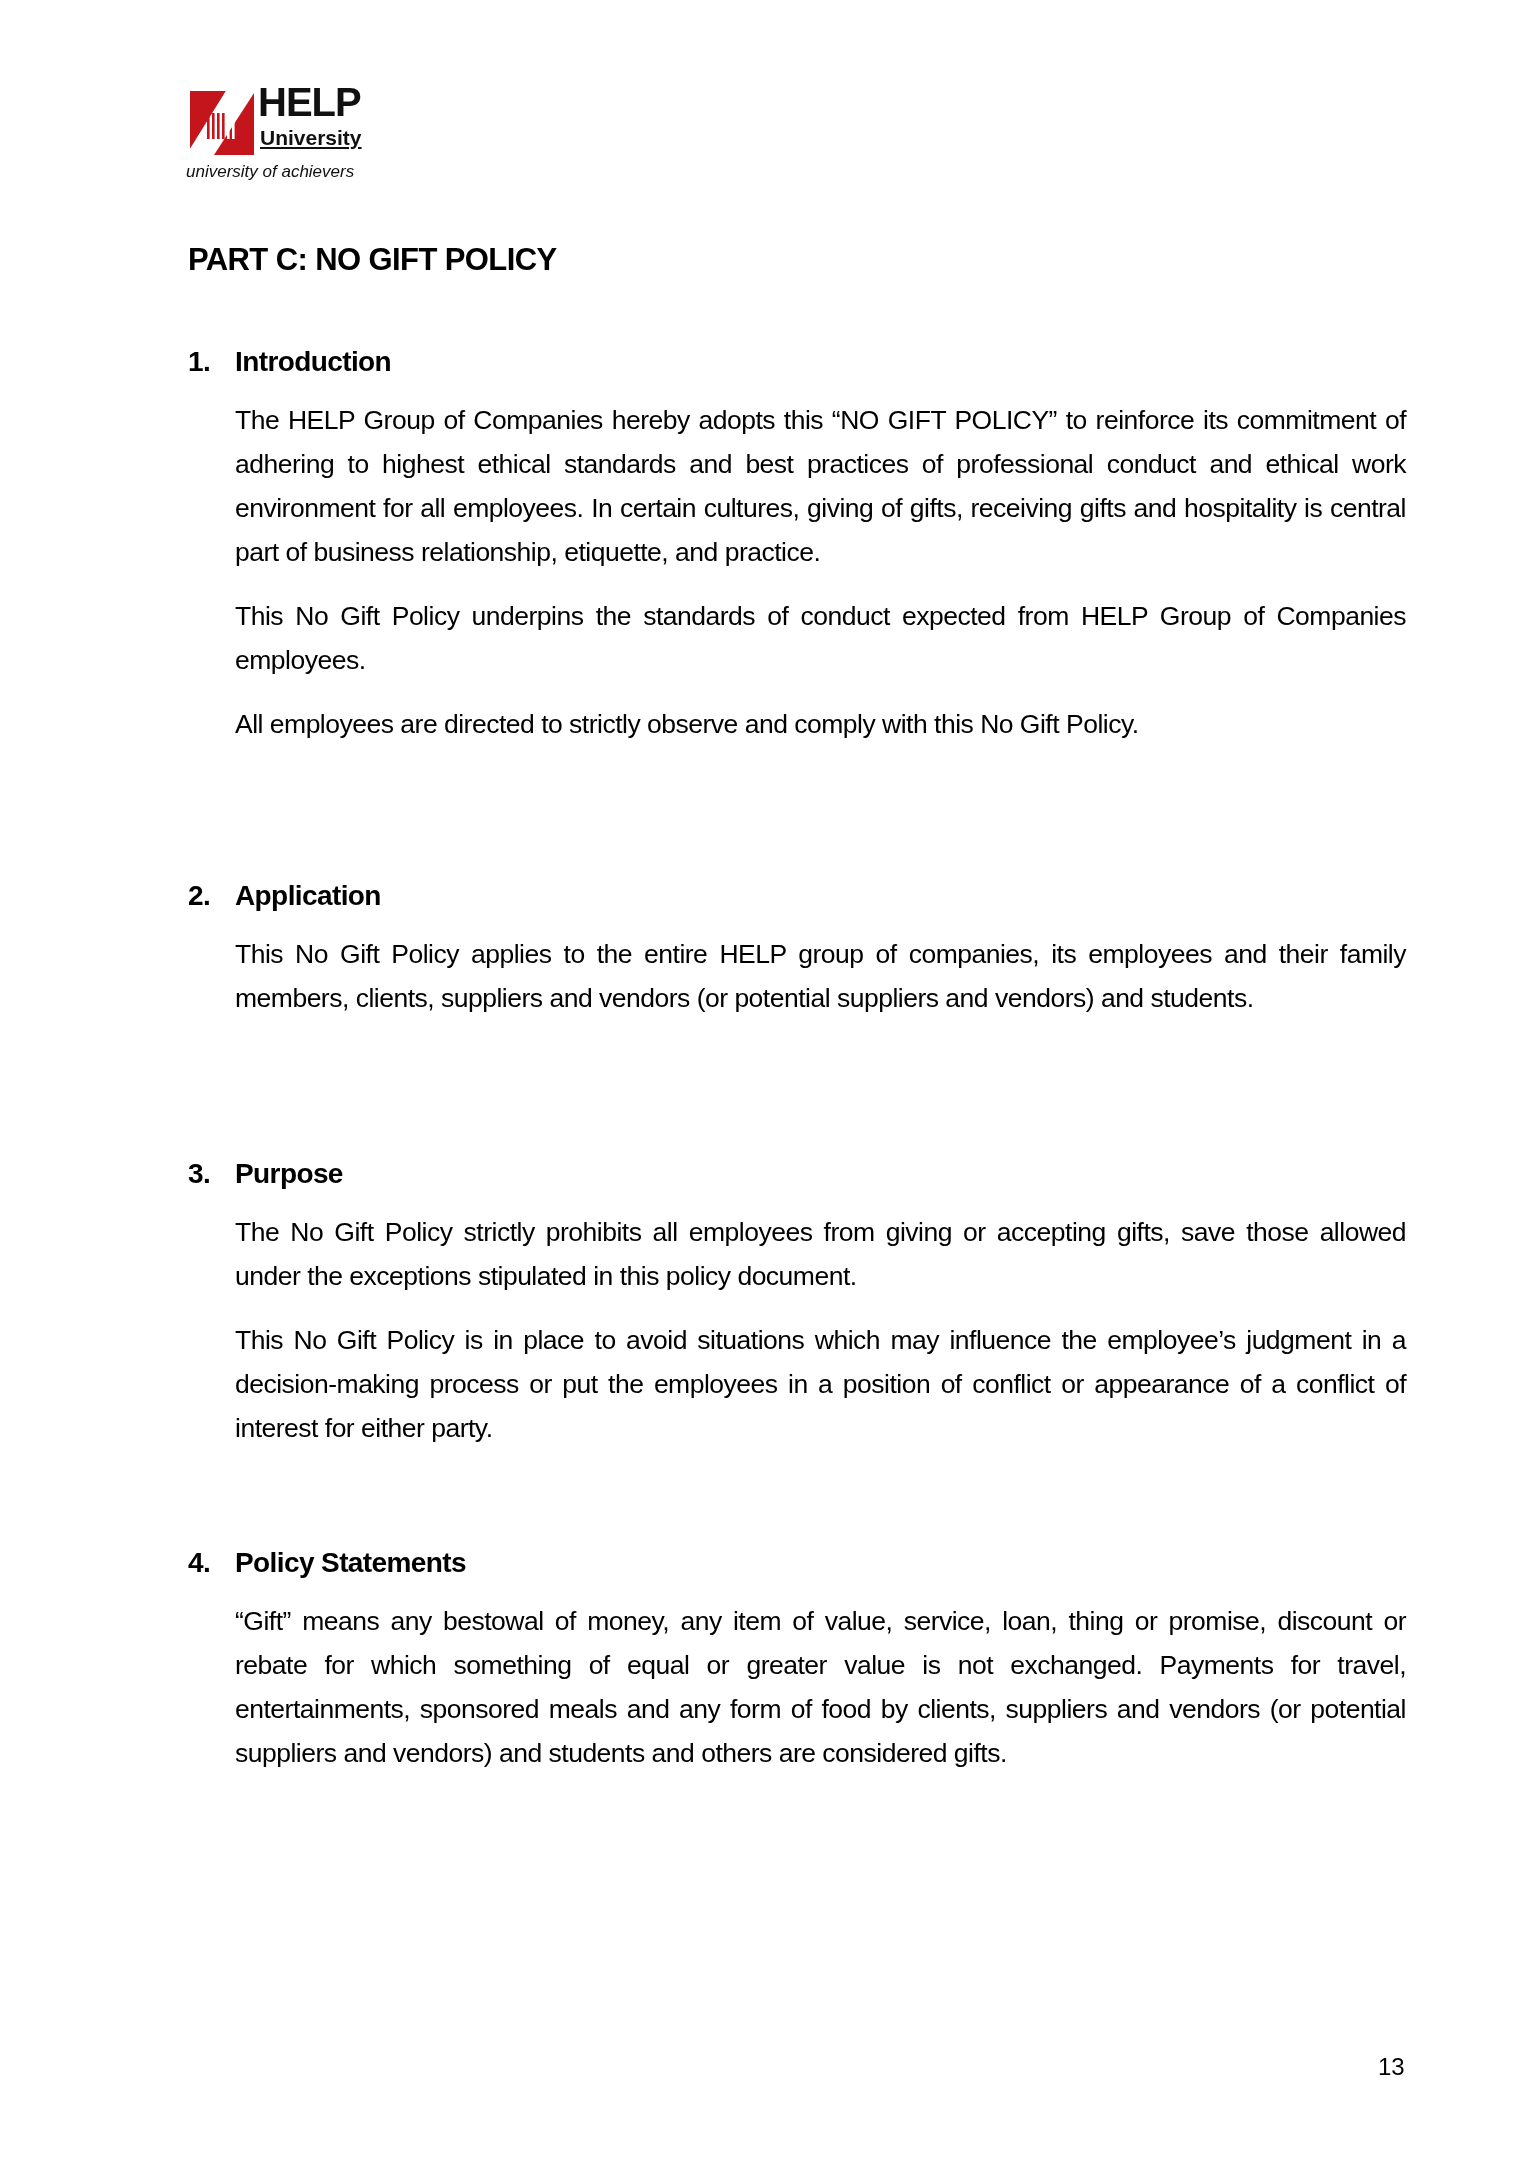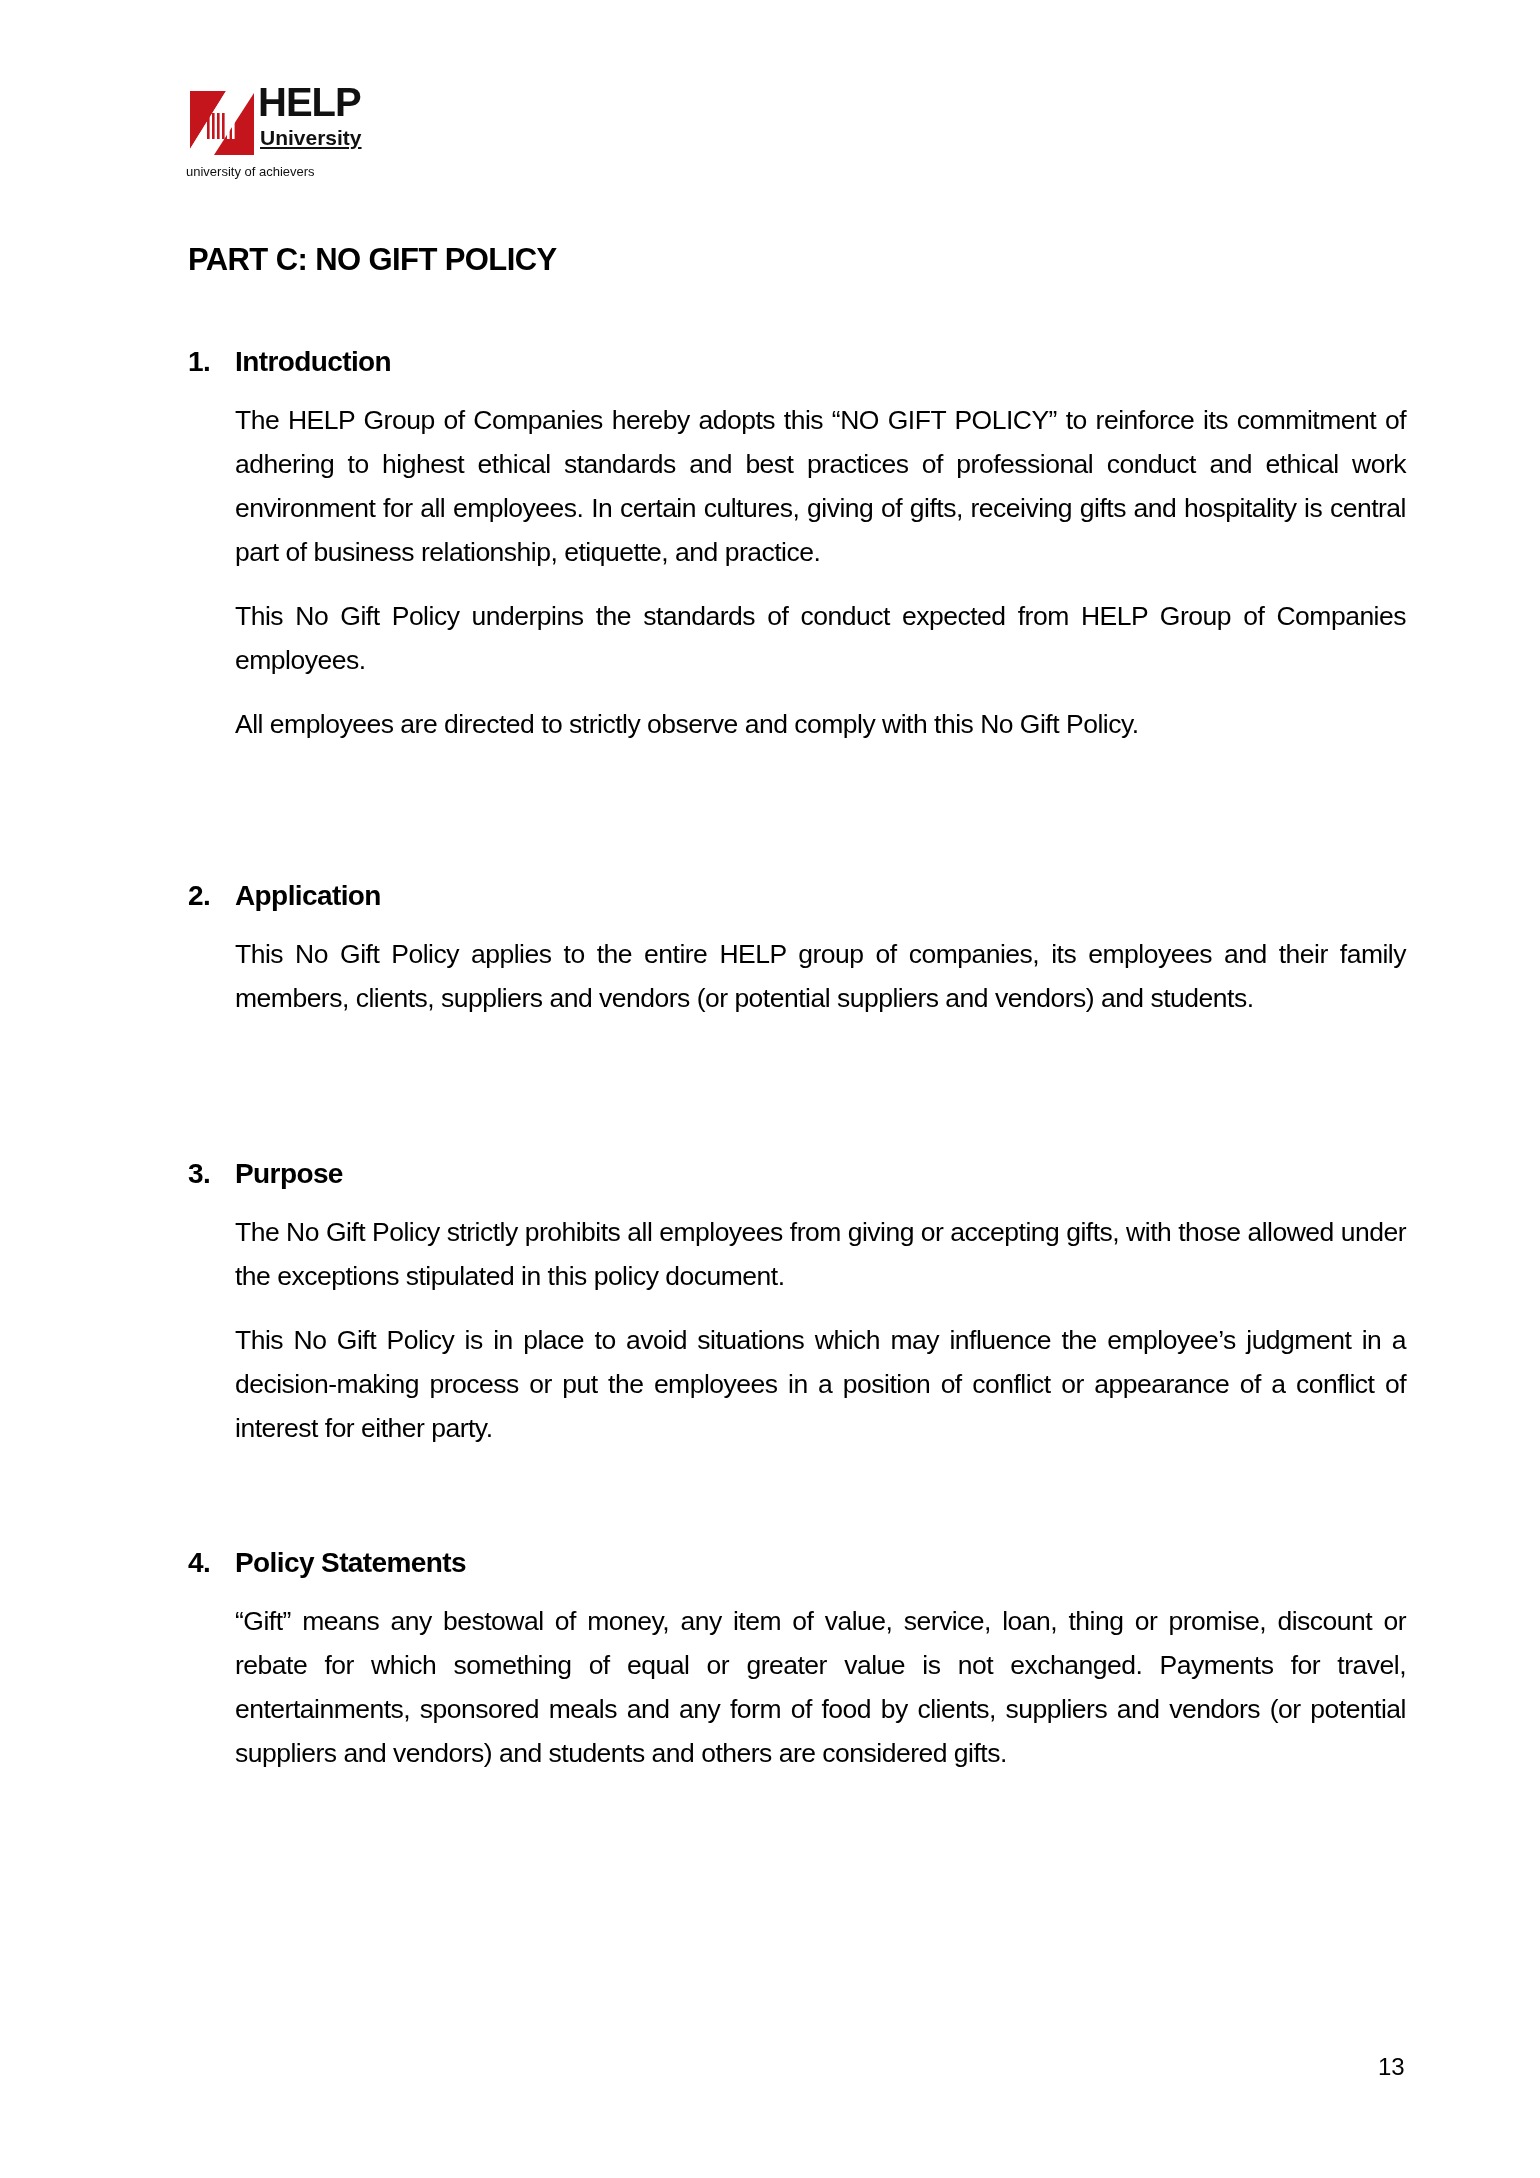--- a/index.html
+++ b/index.html
@@ -49,24 +49,25 @@
       font-size: 21px;
       line-height: 24px;
       color: #111111;
       text-decoration: underline;
     }
     .logo-tagline {
       position: absolute;
       left: 0px;
       top: 74px;
       font-family: "Liberation Sans", sans-serif;
-      font-size: 13px;
+      font-size: 17px;
       line-height: 20px;
       color: #111111;
       white-space: nowrap;
+      font-style: italic;
     }
 
     .doc-title {
       position: absolute;
       left: 188px;
       top: 240px;
       font-family: "Liberation Sans", sans-serif;
       font-weight: bold;
       font-size: 31px;
       letter-spacing: -0.6px;
@@ -161,21 +162,21 @@
     <p class="para">This No Gift Policy applies to the entire HELP group of companies, its employees and their family members, clients, suppliers and vendors (or potential suppliers and vendors) and students.</p>
   </div>
 </section>
 
 <section class="section" style="top: 1156px;">
   <div class="section-heading">
     <span class="section-number">3.</span>
     <span class="section-label">Purpose</span>
   </div>
   <div class="section-body">
-    <p class="para">The No Gift Policy strictly prohibits all employees from giving or accepting gifts, with those allowed under the exceptions stipulated in this policy document.</p>
+    <p class="para">The No Gift Policy strictly prohibits all employees from giving or accepting gifts, save those allowed under the exceptions stipulated in this policy document.</p>
     <p class="para">This No Gift Policy is in place to avoid situations which may influence the employee’s judgment in a decision-making process or put the employees in a position of conflict or appearance of a conflict of interest for either party.</p>
   </div>
 </section>
 
 <section class="section" style="top: 1545px;">
   <div class="section-heading">
     <span class="section-number">4.</span>
     <span class="section-label">Policy Statements</span>
   </div>
   <div class="section-body">

